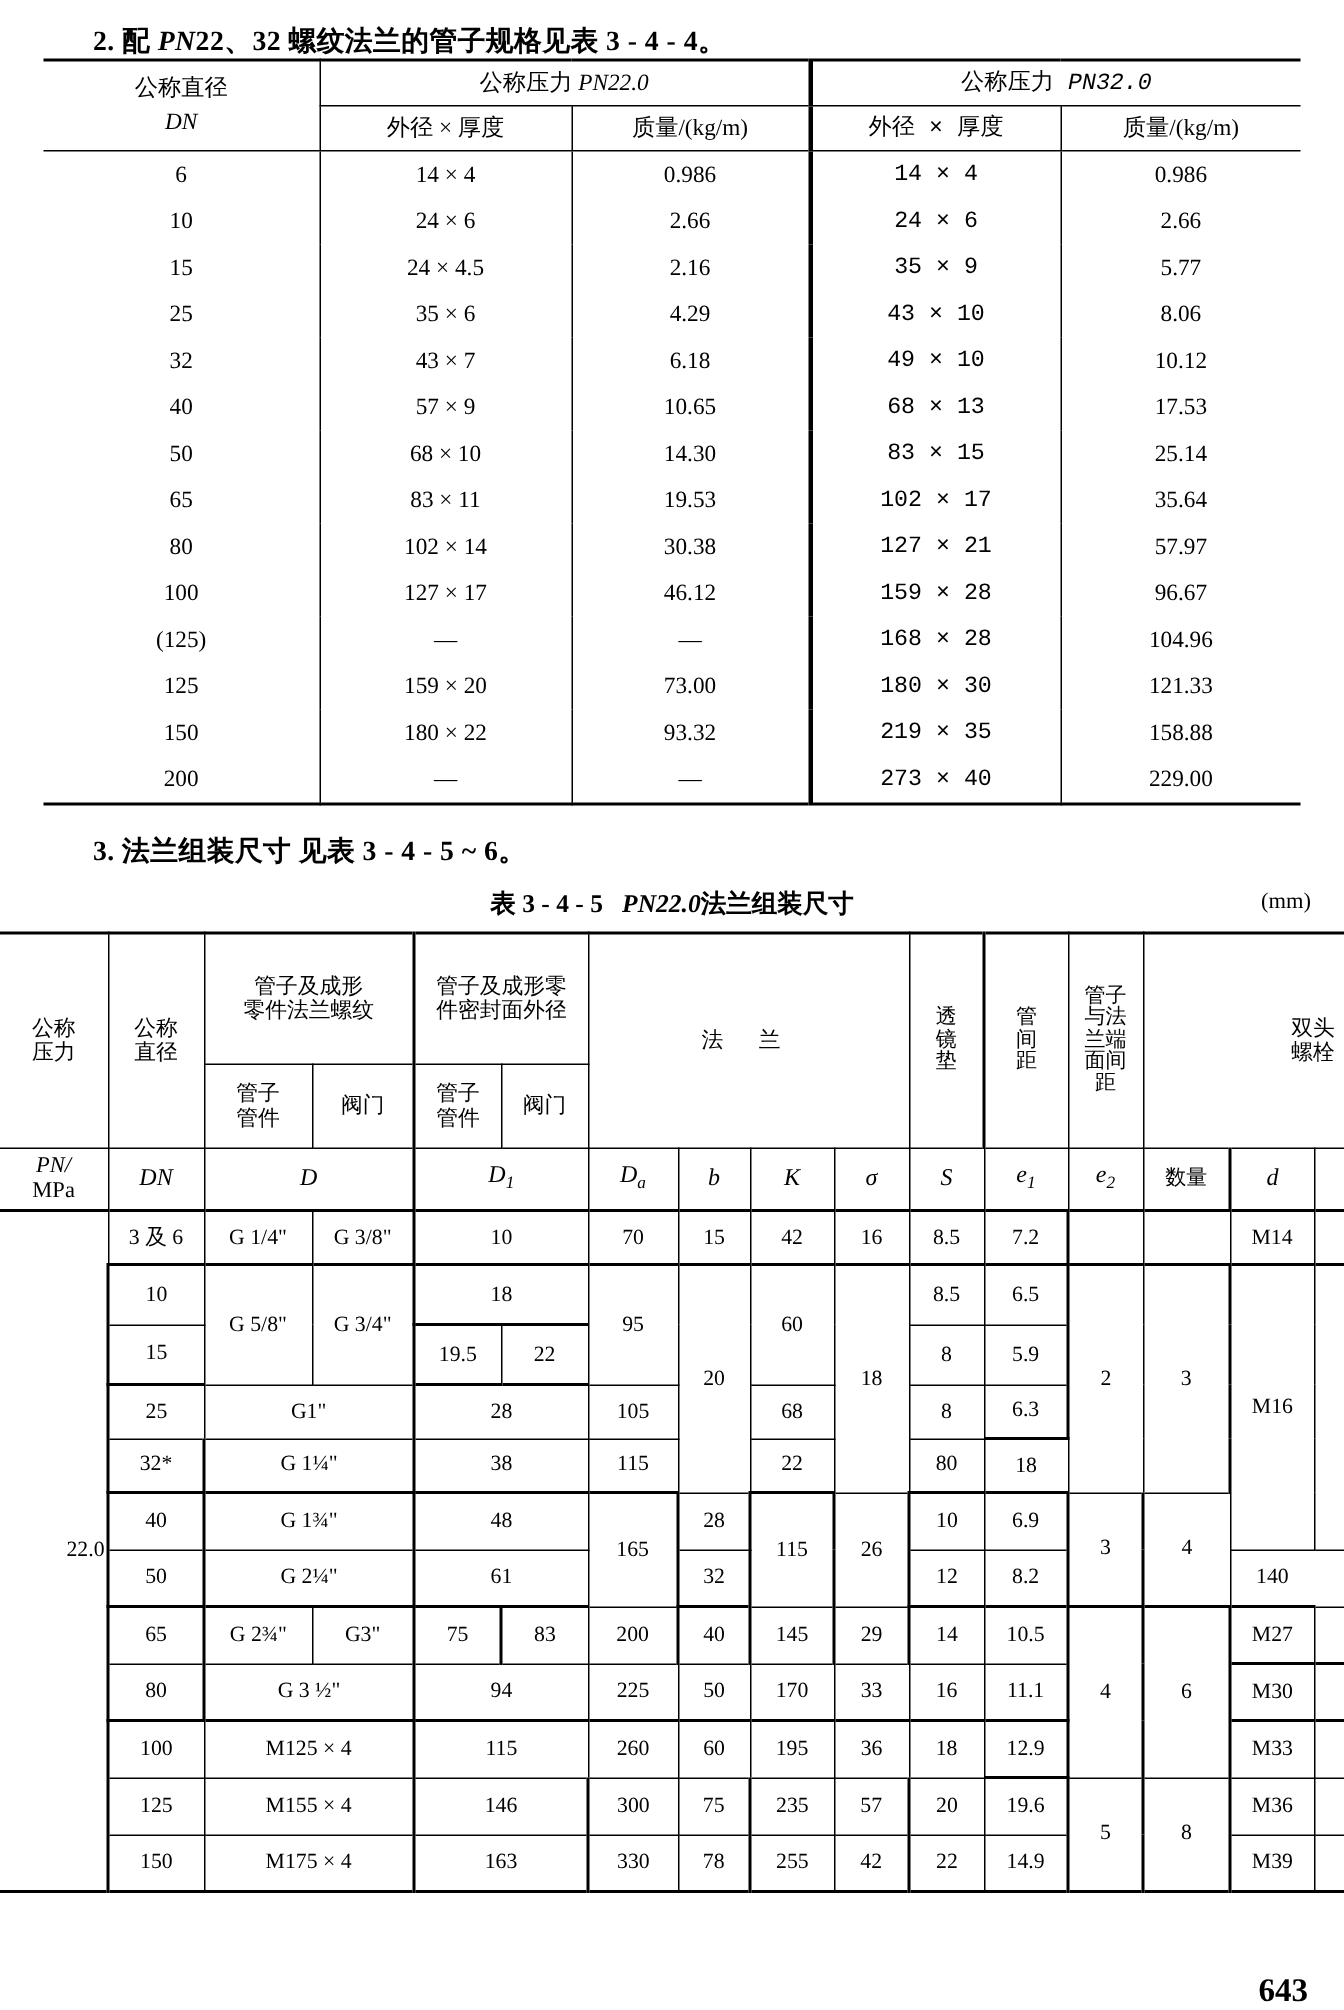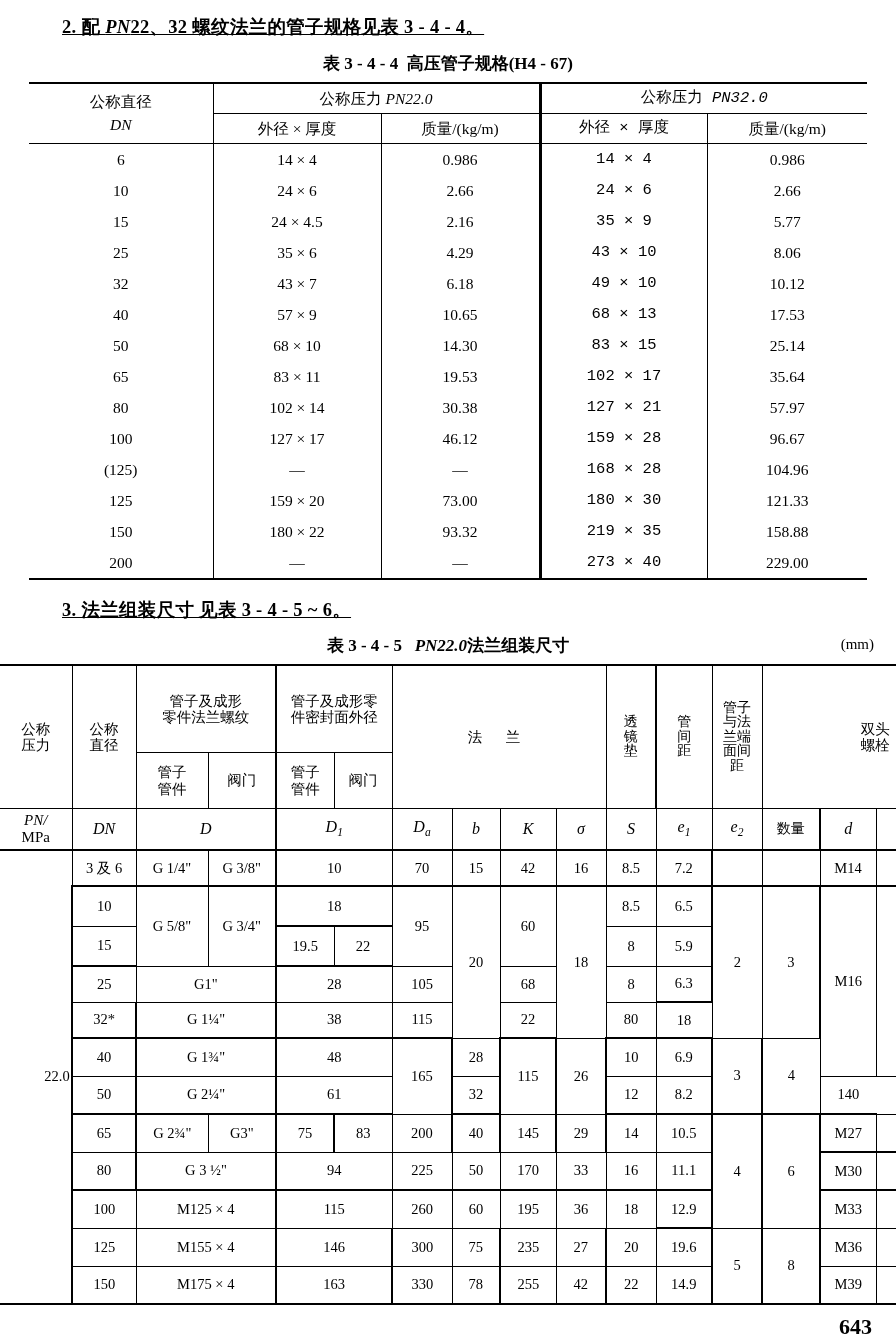--- a/index.html
+++ b/index.html
@@ -21,21 +21,20 @@
     height: 1340px;
     padding: 0;
   }
 
   
   .sec-head {
     font-size: 18.5px;
     font-weight: bold;
     margin: 14px 0 0 62px;
     letter-spacing: .3px;
-    text-decoration: underline;
   }
   .sec-head .ital { font-style: italic; }
 
   .tbl-title {
     text-align: center;
     font-size: 17px;
     font-weight: bold;
     margin: 13px 0 7px 0;
     position: relative;
   }
@@ -124,23 +123,20 @@
 </style>
 </head>
 <body>
 
 <div class="page">
 
   <div class="sec-head">
     2. 配 <span class="ital">PN</span>22、32 螺纹法兰的管子规格见表 3 - 4 - 4。
   </div>
 
-  <div class="tbl-title">
-    <span>表 3 - 4 - 4</span>&nbsp;&nbsp;<span>高压管子规格(H4 - 67)</span>
-  </div>
 
   <table class="doc" id="t344">
     <colgroup>
       <col style="width:184px">
         <col style="width:168px">
         <col style="width:159px">
         <col style="width:167px">
         <col style="width:160px">
     </colgroup>
     <tbody>
@@ -512,21 +508,21 @@
       </tr>
 
       <tr style="height:38px">
         <td class="noL noB noT nob"></td>
         <td class="thick-l">125</td>
         <td colspan="2" class="thick-r">M155 × 4</td>
         <td colspan="2" class="thick-r">146</td>
         <td class="thick-l">300</td>
         <td>75</td>
         <td class="thick-l">235</td>
-        <td>27</td>
+        <td>57</td>
         <td class="thick-l">20</td>
         <td class="thick-r">19.6</td>
         <td rowspan="2">5</td>
         <td rowspan="2" class="thick-l">8</td>
         <td class="thick-l">M36</td>
         <td class="noR">265</td>
       </tr>
 
       <tr style="height:38px">
         <td class="noL noB noT nob"></td>

